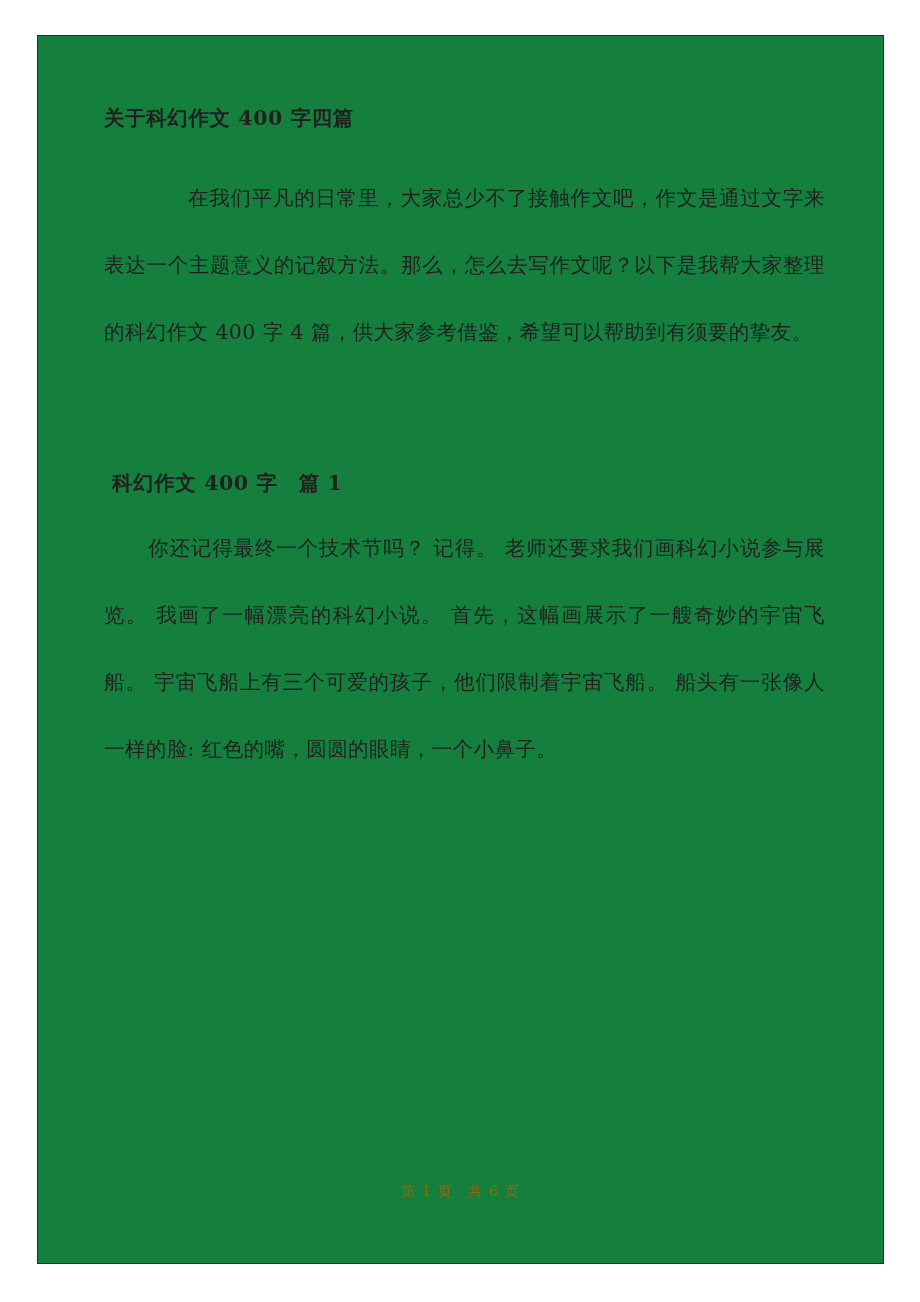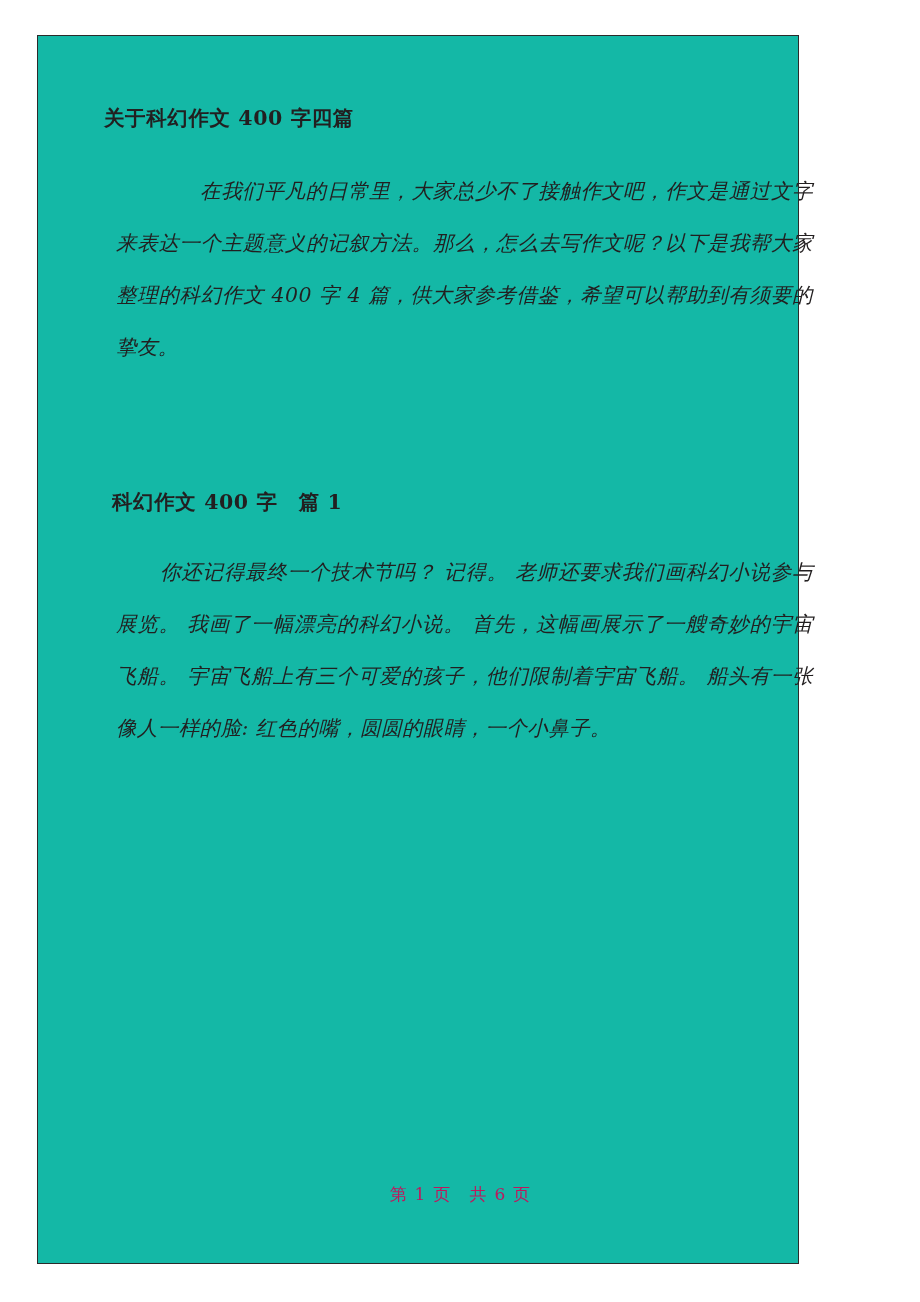--- a/index.html
+++ b/index.html
@@ -15,25 +15,25 @@
     font-family: "DejaVu Serif", "Liberation Serif", serif;
     color: #221f20;
     overflow: hidden;
   }
 
   
   .page-frame {
     position: absolute;
     left: 37px;
     top: 35px;
-    width: 762px;
+    width: 847px;
     height: 1229px;
     border: 1.6px solid #2b2b2b;
     box-sizing: border-box;
-    background: #14b8a6;
+    background: #15803d;
   }
 
   
   .page-content {
     position: absolute;
     left: 66px;
     top: 67px;
     width: 721px;
   }
 
@@ -43,28 +43,27 @@
     line-height: 1.5;
     letter-spacing: 0.6px;
     color: #221f20;
     margin: 0 0 31px 0;
     white-space: pre;
   }
 
   
   .para {
     font-size: 20.5px;
-    line-height: 52px;
+    line-height: 67px;
     letter-spacing: 0.4px;
     text-align: justify;
     text-justify: inter-character;
     color: #221f20;
-    margin: 12px;
+    margin: 0;
     word-break: break-all;
-    font-style: italic;
   }
 
   .para.intro {
     text-indent: 84px;
   }
 
   .para.body {
     text-indent: 44px;
   }
 
@@ -83,23 +82,23 @@
     white-space: pre;
   }
 
   
   .page-footer {
     position: absolute;
     left: 37px;
     top: 1183px;
     width: 847px;
     text-align: center;
-    font-size: 17px;
+    font-size: 14px;
     letter-spacing: 1.2px;
-    color: #be185d;
+    color: #a16207;
     white-space: pre;
   }
 </style>
 </head>
 <body>
 
 <div class="page-frame">
 
   <div class="page-content">
 

